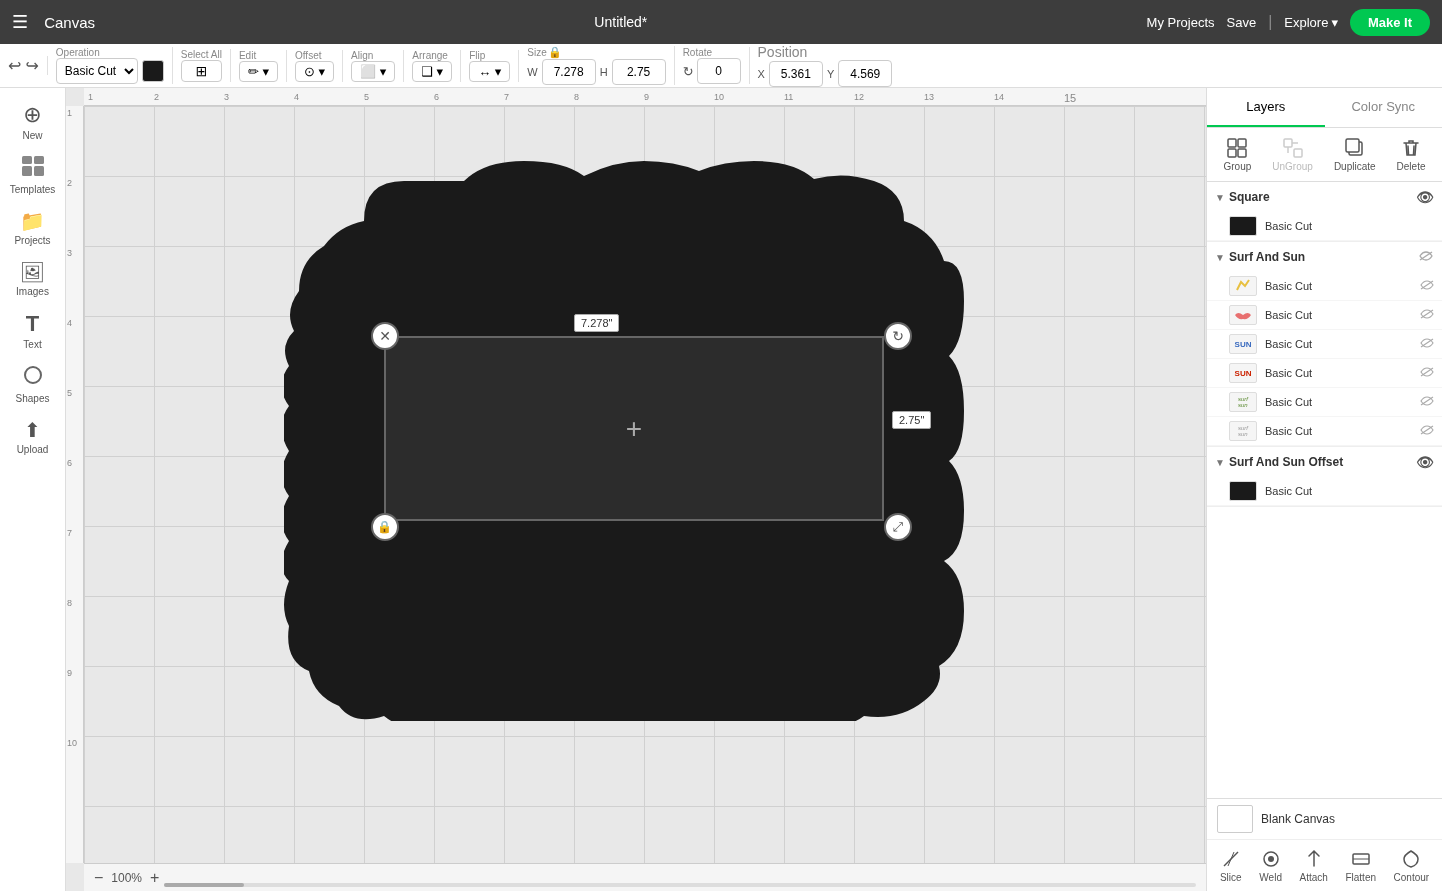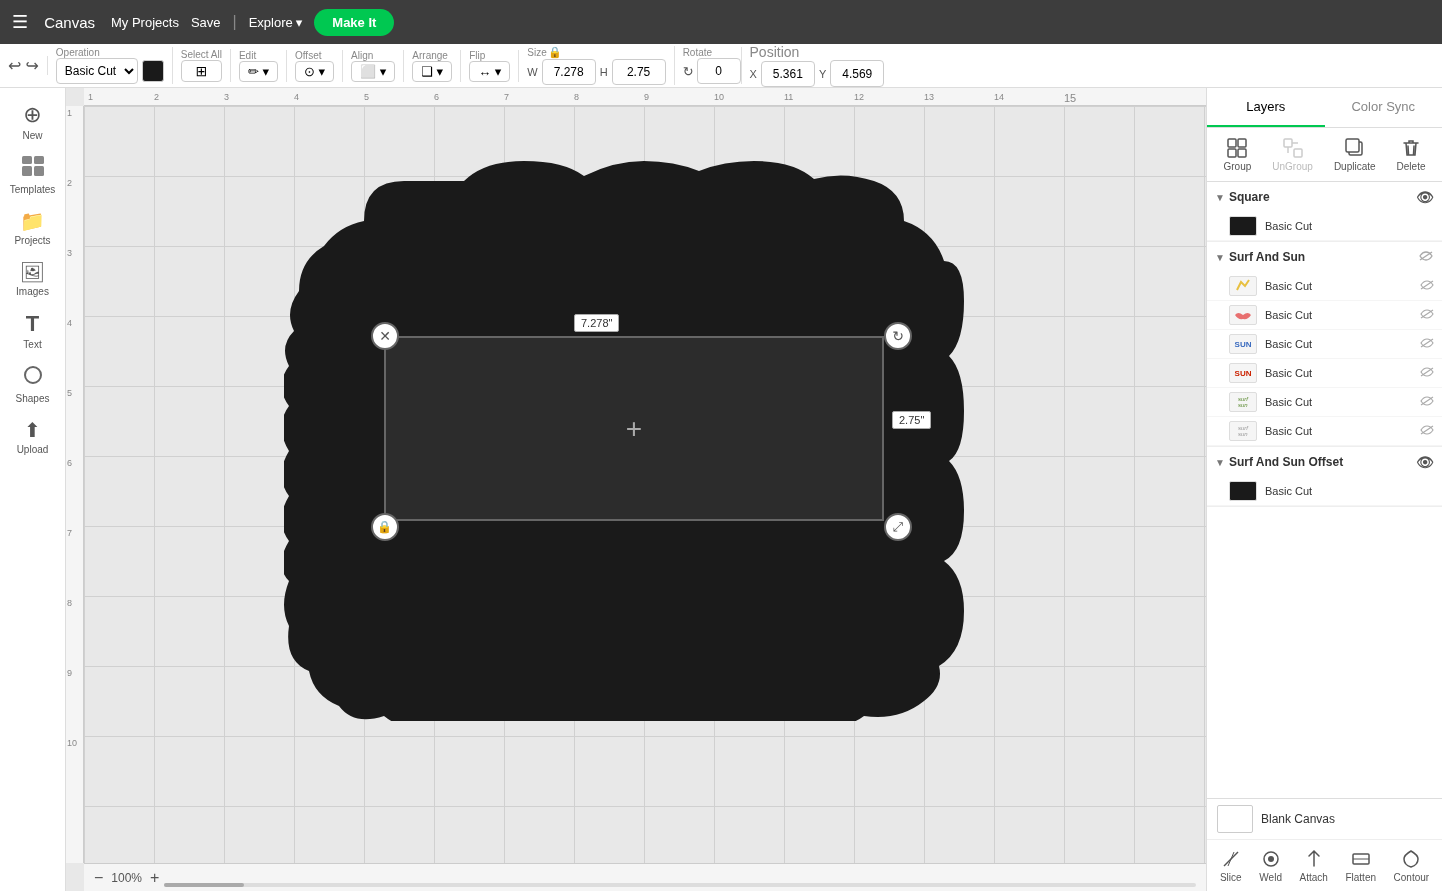--- a/index.html
+++ b/index.html
@@ -37,20 +37,21 @@
       width: 236px; background: #fff; border-left: 1px solid #ddd;
       display: flex; flex-direction: column;
     }
   </style>
 </head>
 <body>
 
 <div id="topbar">
   <span style="cursor:pointer;font-size:18px;">☰</span>
   <span style="font-size:15px;font-weight:500;">Canvas</span>
+  <span style="flex:1;text-align:center;font-size:14px;">Untitled*</span>
   <div style="display:flex;align-items:center;gap:12px;">
     <button style="background:none;border:none;color:#fff;font-size:13px;cursor:pointer;">My Projects</button>
     <button style="background:none;border:none;color:#fff;font-size:13px;cursor:pointer;">Save</button>
     <span style="color:#888;">|</span>
     <button style="background:none;border:none;color:#fff;font-size:13px;cursor:pointer;display:flex;align-items:center;gap:3px;">
       <span>Explore</span>
       <span>▾</span>
     </button>
     <button style="background:#00c851;color:#fff;border:none;border-radius:20px;padding:6px 18px;font-size:13px;font-weight:600;cursor:pointer;">Make It</button>
   </div>
@@ -108,21 +109,21 @@
       <span style="font-size:11px;color:#aaa;">🔒</span>
     </div>
     <div style="display:flex;align-items:center;gap:4px;">
       <span style="font-size:11px;color:#555;">W</span>
       <input type="text" style="width: 54px; height: 26px; border: 1px solid rgb(204, 204, 204); border-radius: 4px; font-size: 12px; padding: 0px 4px; text-align: center;" value="7.278">
       <span style="font-size:11px;color:#555;">H</span>
       <input type="text" style="width: 54px; height: 26px; border: 1px solid rgb(204, 204, 204); border-radius: 4px; font-size: 12px; padding: 0px 4px; text-align: center;" value="2.75">
     </div>
   </div>
 
-  <div style="display:flex;flex-direction:column;border-right:1px solid #e0e0e0;">
+  <div style="display:flex;flex-direction:column;padding-right:8px;border-right:1px solid #e0e0e0;">
     <span style="font-size:10px;color:#888;">Rotate</span>
     <div style="display:flex;align-items:center;gap:3px;">
       <span style="font-size:13px;color:#555;">↻</span>
       <input type="text" style="width: 44px; height: 26px; border: 1px solid rgb(204, 204, 204); border-radius: 4px; font-size: 12px; padding: 0px 4px; text-align: center;" value="0">
     </div>
   </div>
 
   <div style="display:flex;flex-direction:column;">
     <span style="font-size:14px;color:#888;">Position</span>
     <div style="display:flex;align-items:center;gap:4px;">

